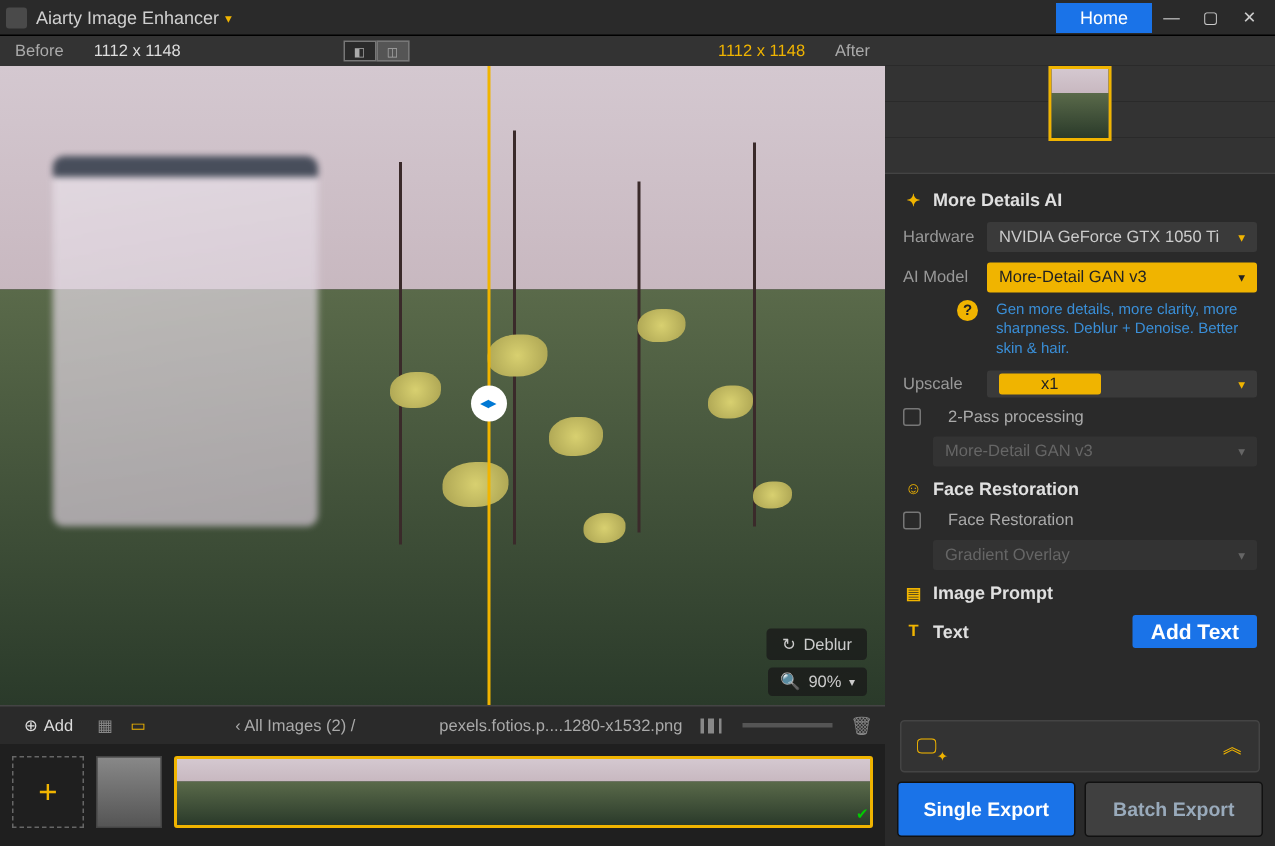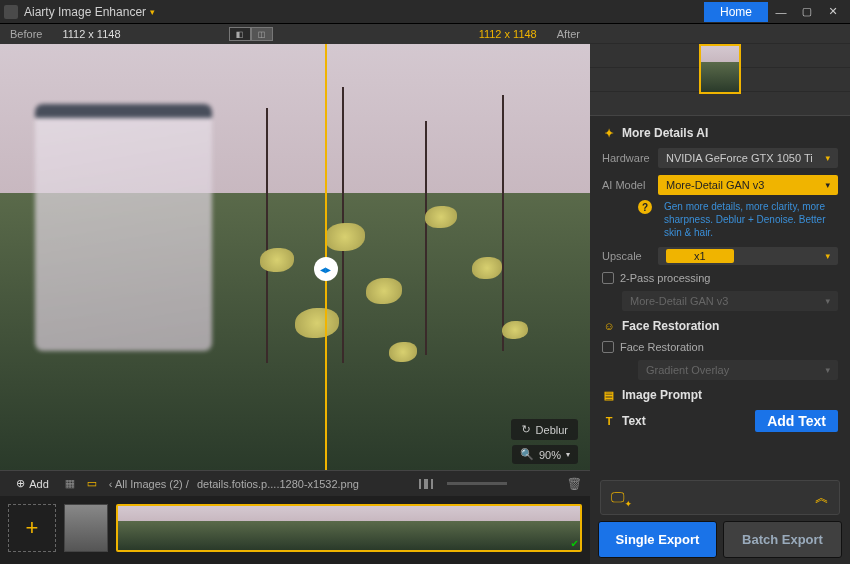--- a/index.html
+++ b/index.html
@@ -30,21 +30,21 @@
 .slider .hdl { position:absolute; top:50%; left:-11px; width:24px; height:24px; border-radius:50%; background:#fff; display:flex; align-items:center; justify-content:center; color:#0078d4; font-size:10px; font-weight:bold; }
 .refreshbox { position:absolute; right:12px; bottom:30px; background:#1a1a1acc; padding:4px 10px; border-radius:3px; display:flex; align-items:center; gap:5px; color:#ccc; cursor:pointer; font-size:11px; }
 .zoombox { position:absolute; right:12px; bottom:6px; background:#1a1a1acc; padding:3px 8px; border-radius:3px; display:flex; align-items:center; gap:5px; color:#ccc; cursor:pointer; font-size:11px; }
 .vmode { display:inline-flex; gap:0; }
 .vmode span { width:22px; height:14px; border:1px solid #777; display:inline-flex; align-items:center; justify-content:center; font-size:8px; color:#aaa; background:#2a2a2a; cursor:pointer;}
 .vmode span.act { background:#555; }
 .filmbar { height:26px; background:#2a2a2a; display:flex; align-items:center; padding:0 8px; gap:8px; border-top:1px solid #444; }
 .addb { padding:2px 8px; color:#ddd; cursor:pointer; display:flex; align-items:center; gap:4px; font-size:11px;}
 .gridic { width:14px; height:14px; display:inline-block; cursor:pointer; color:#888; }
 .gridic.act { color:#f0b400; }
-.fbtxt { color:#aaa; font-size:11px; }
+.fbtxt { color:#aaa; font-size:11px;margin-left:48px; }
 .histico { width:14px; height:10px; margin-left:auto; background:linear-gradient(90deg,#888 2px,transparent 2px,transparent 5px,#888 5px,#888 9px,transparent 9px,transparent 12px,#888 12px); cursor:pointer;}
 .hslider { width:60px; height:3px; background:#555; margin-left:6px; cursor:pointer;}
 .trash { margin-left:auto; color:#888; cursor:pointer; font-size:12px;}
 .filmstrip { height:68px; background:#1f1f1f; display:flex; padding:8px; gap:8px; }
 .addtile { width:48px; height:48px; border:1px dashed #666; display:flex; align-items:center; justify-content:center; color:#f0b400; font-size:22px; cursor:pointer; }
 .thumb { width:44px; height:48px; background:#555; border:1px solid #444; cursor:pointer; position:relative; overflow:hidden;}
 .thumb.sel { border:2px solid #f0b400; }
 .thumb .mini-photo { position:absolute; inset:0; }
 .thumb .chk { position:absolute; right:1px; bottom:1px; color:#0c0; font-size:10px; }
 .thumbstrip { height:92px; background:repeating-linear-gradient(0deg,#333,#333 23px,#2a2a2a 23px,#2a2a2a 24px),repeating-linear-gradient(90deg,#333,#333 23px,#2a2a2a 23px,#2a2a2a 24px); position:relative; border-bottom:1px solid #444;}
@@ -56,21 +56,21 @@
 .row { display:flex; align-items:center; margin-bottom:7px; font-size:11px; }
 .row .lbl { width:56px; color:#999; flex-shrink:0; }
 .sel { flex:1; background:#3a3a3a; border:none; padding:4px 8px; border-radius:2px; display:flex; align-items:center; justify-content:space-between; cursor:pointer; color:#ccc; font-size:11px;}
 .sel .car { color:#f0b400; font-size:9px;}
 .sel.yel { background:#f0b400; color:#222; }
 .sel.yel .car { color:#222; }
 .sel.yelv { background:#3a3a3a; }
 .sel.yelv .val { background:#f0b400; color:#222; padding:1px 28px; border-radius:2px; margin:-2px 0; }
 .helprow { display:flex; gap:6px; color:#3a8fd8; font-size:10px; line-height:1.3; margin:-2px 0 8px 56px;}
 .helpico { width:14px; height:14px; border-radius:50%; background:#f0b400; color:#222; display:flex; align-items:center; justify-content:center; font-size:10px; font-weight:bold; flex-shrink:0; margin-left:-20px; margin-right:6px;}
-.chkrow { display:flex; gap:6px; margin-bottom:7px; font-size:11px; color:#aaa;}
+.chkrow { display:flex; gap:18px; margin-bottom:7px; font-size:11px; color:#aaa;}
 .chkbox { width:12px; height:12px; border:1px solid #777; background:#2a2a2a; cursor:pointer; border-radius:2px;}
 .sel.dis { color:#666; background:#333; cursor:default;}
 .viewbtn { border:1px solid #3a8fd8; color:#5aa0e0; padding:2px 10px; border-radius:2px; cursor:pointer; font-size:11px;}
 .addtxtbtn { background:#1a73e8; color:#fff; padding:3px 12px; border-radius:2px; cursor:pointer; font-size:14px; margin-left:auto;}
 .export { background:#333; border:1px solid #444; border-radius:3px; padding:8px 10px; margin:0 10px 6px 10px; display:flex; align-items:center; gap:10px; font-size:11px;}
 .export .eico { color:#f0b400; font-size:14px; width:18px; position:relative;}
 .export .einfo { flex:1; }
 .export .einfo .t { color:#ddd; margin-bottom:2px; }
 .export .einfo .d { color:#888; }
 .export .einfo .fmt { color:#f0b400; }
@@ -143,21 +143,21 @@
     <div class="filmbar">
       <div class="addb">
         <span>⊕</span>
         <span>Add</span>
       </div>
       <span class="gridic">▦</span>
       <span class="gridic act">▭</span>
       <span class="fbtxt">
         <span>‹   All Images (</span><span>2</span><span>)   /</span>
       </span>
-      <span class="fbtxt">details.fotios.p....1280-x1532.png</span>
+      <span class="fbtxt">pexels.fotios.p....1280-x1532.png</span>
       <span class="histico"></span>
       <span class="hslider"></span>
       <span class="trash">🗑</span>
     </div>
 
     <div class="filmstrip">
       <div class="addtile">
         <span>+</span>
       </div>
       <div class="thumb">
@@ -229,21 +229,21 @@
       <div class="sec">
         <div class="sechdr">
           <span class="ico">☺</span>
           <span>Face Restoration</span>
         </div>
         <div class="chkrow">
           <span class="chkbox"></span>
           <span>Face Restoration</span>
         </div>
         <div class="row">
-          <div class="sel dis" style="margin-left:36px">
+          <div class="sel dis" style="margin-left:20px">
             <span>Gradient Overlay</span>
             <span class="car" style="color:#666">▾</span>
           </div>
         </div>
       </div>
 
       <div class="sec">
         <div class="sechdr">
           <span class="ico">▤</span>
           <span>Image Prompt</span>

